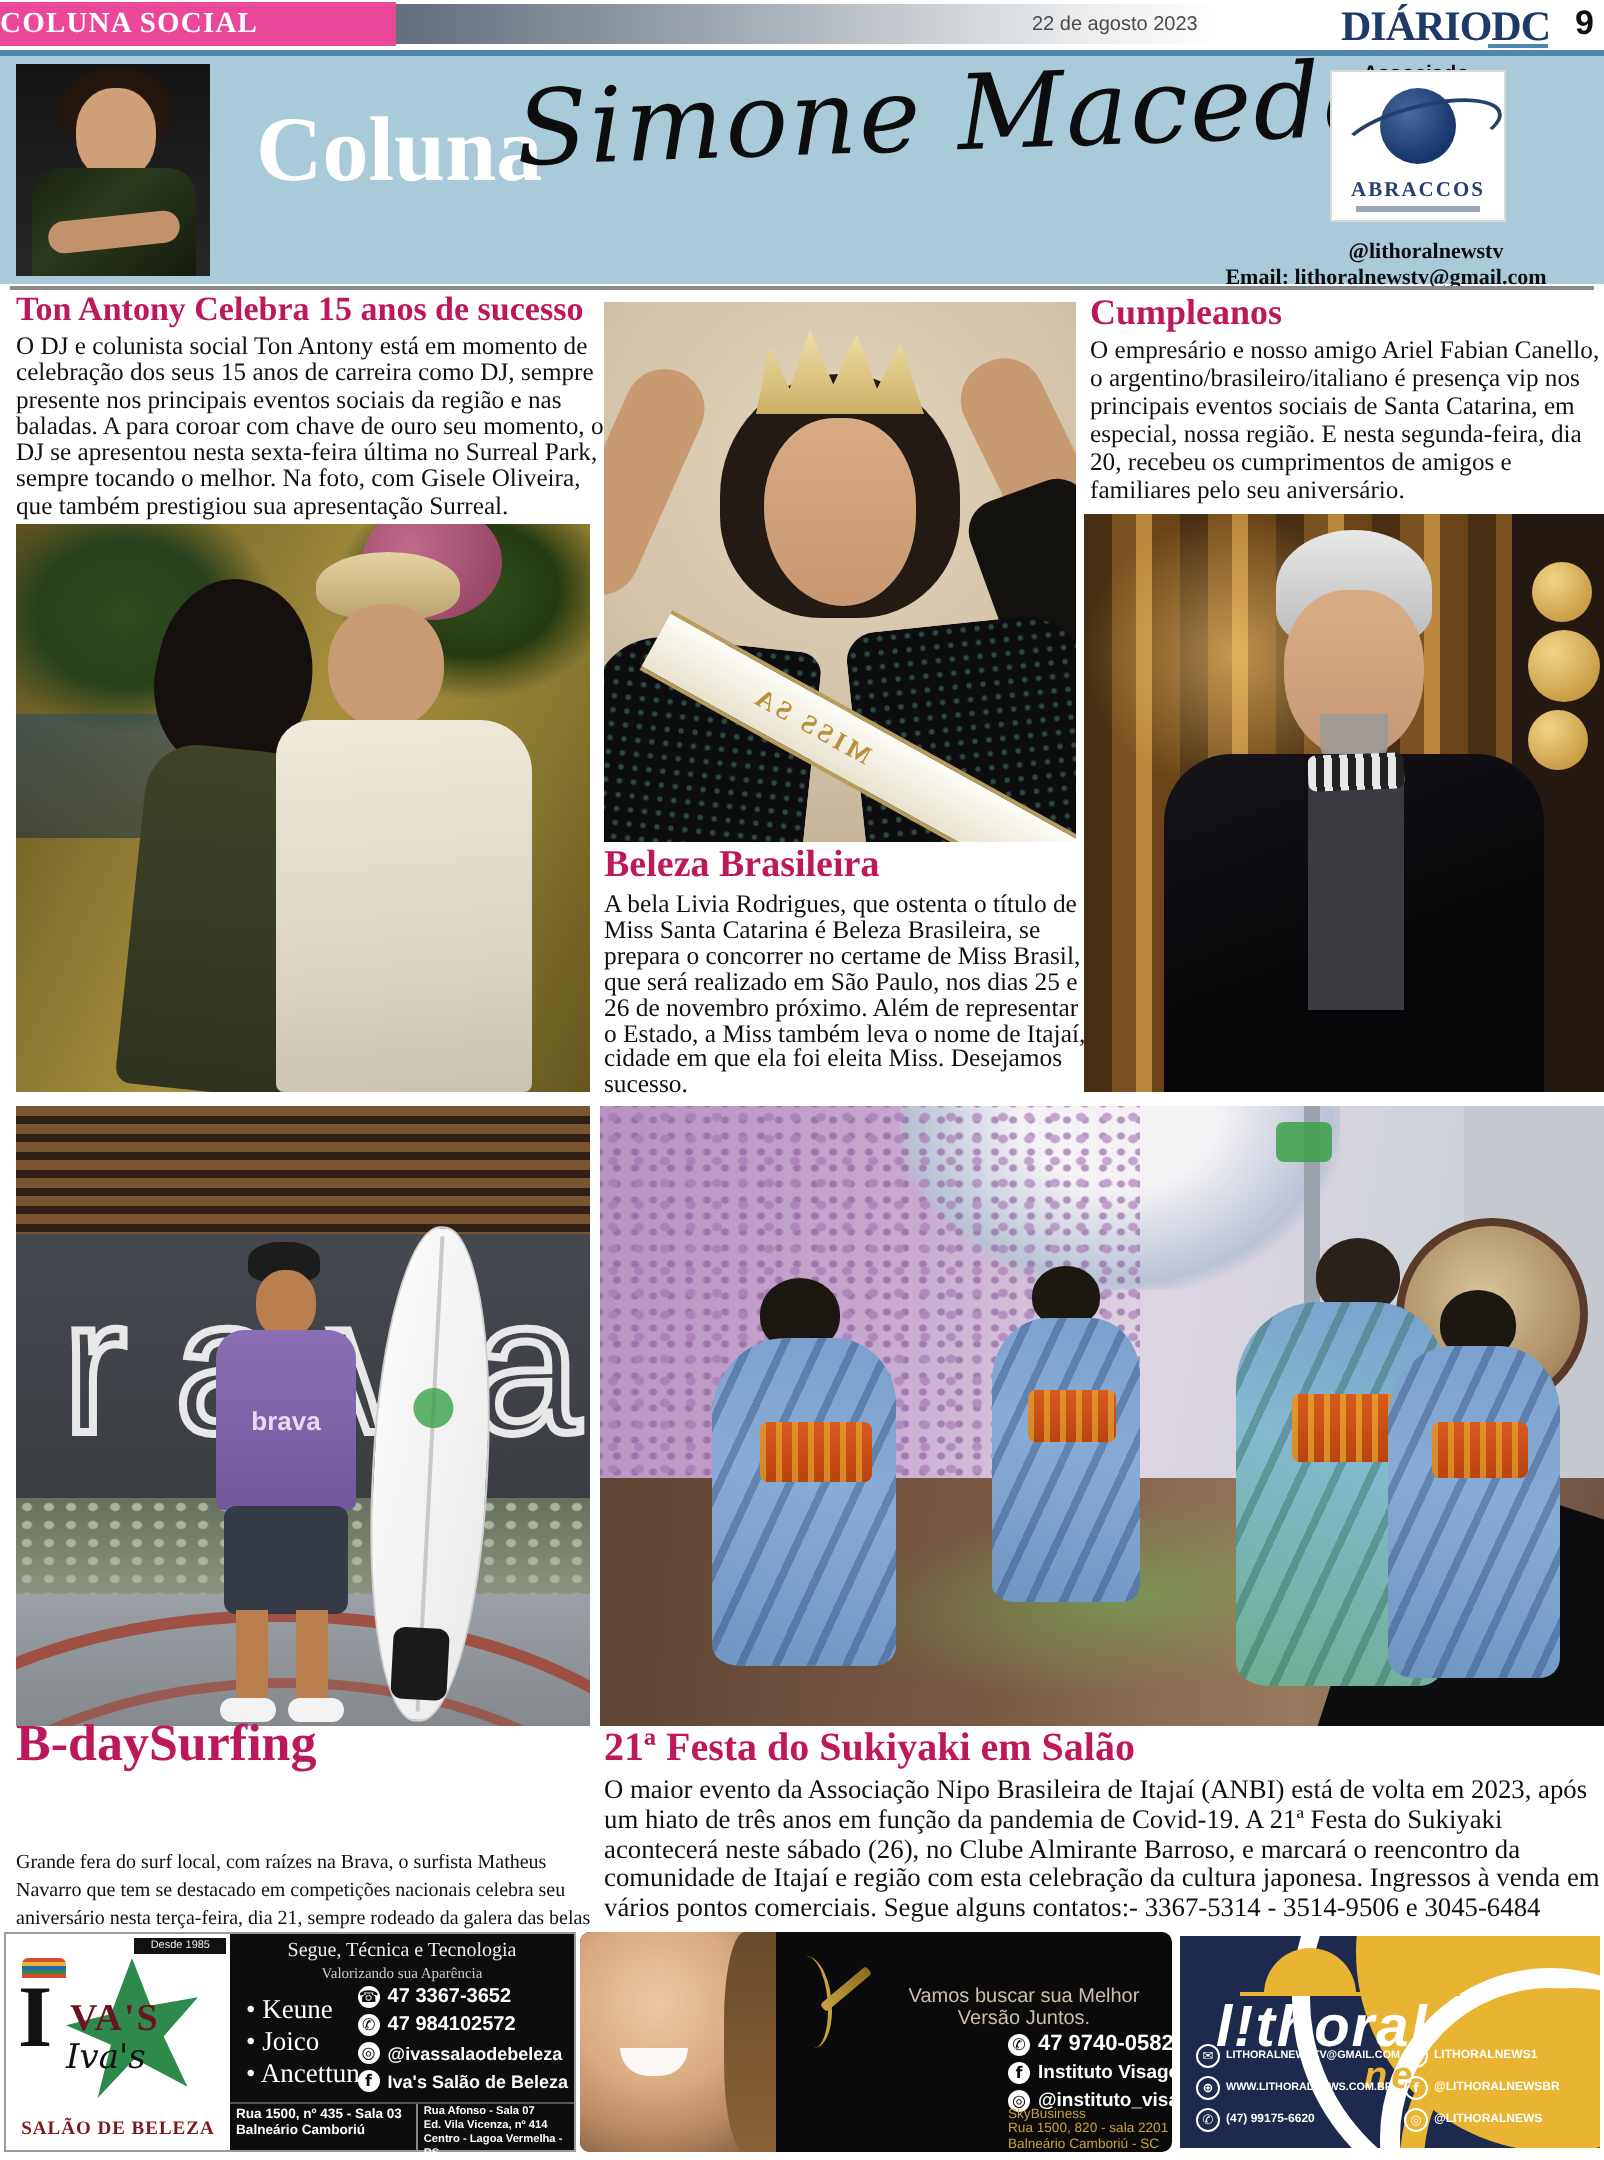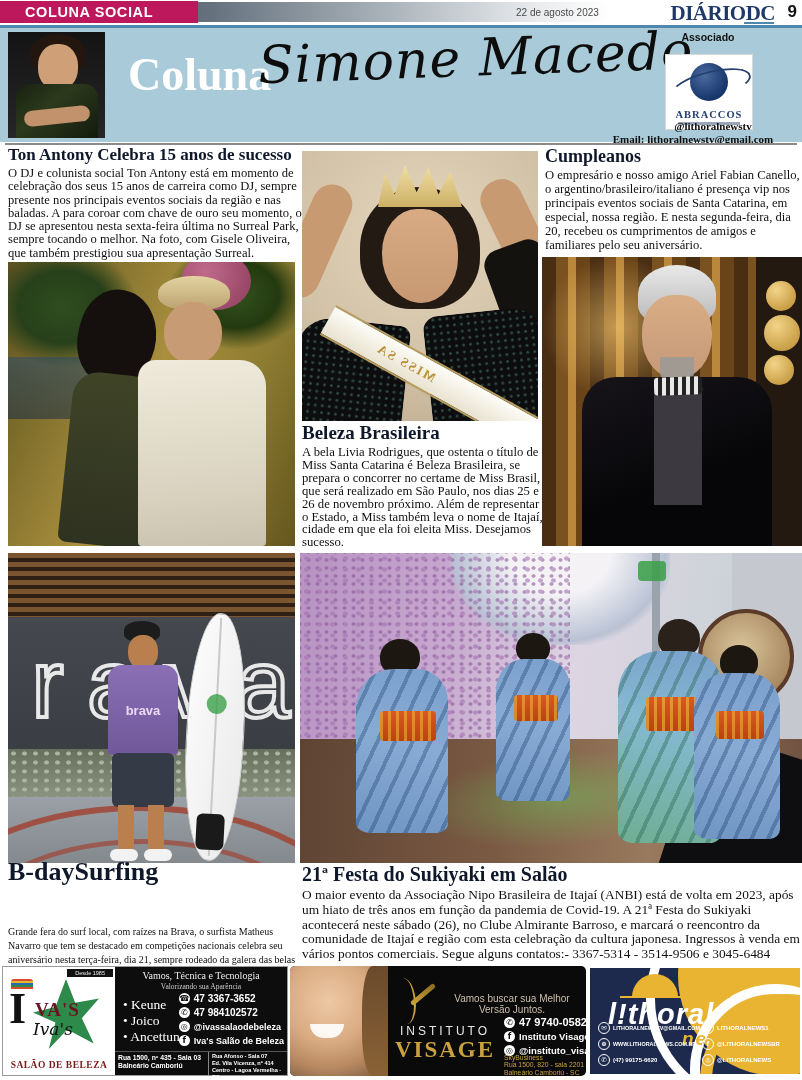--- a/index.html
+++ b/index.html
@@ -1,43 +1,43 @@
 <!DOCTYPE html>
 <html><head>
 <meta charset="utf-8">
 <style>
   html,body{margin:0;padding:0;background:#e6e6e6}
   .page{position:relative;width:802px;height:1080px;background:#fff;overflow:hidden;
         font-family:"Liberation Serif",serif;margin:0 auto}
   .ly{position:absolute}
-  .hl{position:absolute;font-family:"Liberation Serif",serif;font-weight:700;color:#0f172a;line-height:1.04}
+  .hl{position:absolute;font-family:"Liberation Serif",serif;font-weight:700;color:#be185d;line-height:1.04}
   .bodytxt{position:absolute;font-family:"Liberation Serif",serif;color:#101010;text-align:left}
   .photo{position:absolute;overflow:hidden;background:#ccc}
   
   #topbar{position:absolute;left:0;top:0;width:802px;height:25px;background:#fff}
   #topbar-grad{position:absolute;left:0;top:2px;width:610px;height:20px;
     background:linear-gradient(to right,#313f4e 0%,#66737f 35%,#aeb6bd 65%,#e9ebed 88%,#fff 100%)}
-  #section-label{position:absolute;left:0;top:1px;width:198px;height:22px;background:#be185d;color:#fff;
-    font-family:Liberation Sans, sans-serif;font-weight:700;font-size:14.5px;letter-spacing:.6px;
-    display:flex;align-items:center;padding-left:25px;box-sizing:border-box}
+  #section-label{position:absolute;left:0;top:1px;width:198px;height:22px;background:#ec4899;color:#fff;
+    font-family:Liberation Serif, serif;font-weight:700;font-size:14.5px;letter-spacing:.6px;
+    display:flex;align-items:center;padding-left:0;box-sizing:border-box}
   #date-txt{position:absolute;left:516px;top:7px;font-family:"Liberation Sans",sans-serif;font-size:10px;color:#4a4a4a}
   #brand{position:absolute;right:27px;top:1px;font-family:"Liberation Serif",serif;font-weight:700;
     font-size:21px;color:#1f3a68;letter-spacing:-.5px}
   #brand-underline{position:absolute;right:28px;top:22px;width:30px;height:2px;background:#4f87ad}
   #pagenum{position:absolute;right:5px;top:2px;font-family:"Liberation Sans",sans-serif;font-weight:700;font-size:17px;color:#101010}
   #topbar-line{position:absolute;left:0;top:25px;width:802px;height:3px;background:#4f87ad}
   
   #header{position:absolute;left:0;top:28px;width:802px;height:114px;background:#a9cbd9}
   #coluna-word{position:absolute;left:128px;top:20px;color:#fff;font-family:"Liberation Serif",serif;
     font-weight:700;font-size:46px}
   #script-name{position:absolute;left:258px;top:0px;width:420px;color:#0d0d0d;
     font-family:"DejaVu Serif",serif;font-style:italic;font-size:52px;transform:rotate(-2deg);letter-spacing:1px;white-space:nowrap}
   #assoc-label{position:absolute;left:660px;top:3px;width:96px;text-align:center;
     font-family:"Liberation Sans",sans-serif;font-weight:700;font-size:10.5px;color:#111}
-  #abr-box{position:absolute;left:666px;top:27px;width:86px;height:74px;background:#fff;box-shadow:0 0 0 1px #d8d8d8}
+  #abr-box{position:absolute;left:666px;top:8px;width:86px;height:74px;background:#fff;box-shadow:0 0 0 1px #d8d8d8}
   #abr-text{position:absolute;left:0;bottom:9px;width:100%;text-align:center;color:#26406e;
     font-family:"Liberation Serif",serif;font-weight:700;font-size:10.5px;letter-spacing:1px}
   #abr-subline{position:absolute;left:12px;bottom:4px;width:62px;height:3px;background:#9aa6b8}
   #handle-txt{position:absolute;left:630px;top:92px;width:166px;text-align:center;font-weight:700;font-size:11px;color:#0d0d0d}
   #email-txt{position:absolute;left:586px;top:105px;width:214px;text-align:center;font-weight:700;font-size:11px;color:#0d0d0d}
   #rule-top{position:absolute;left:5px;top:143px;width:792px;height:0;border-top:2px solid #8a8a8a}
   
   .ad{position:absolute;top:966px;height:110px;box-sizing:border-box}
   .icn{display:inline-flex;align-items:center;justify-content:center;width:11px;height:11px;border-radius:50%;
        background:#fff;color:#0a0a0a;font-family:"DejaVu Sans",sans-serif;font-size:8px;font-weight:700;margin-right:4px;flex:none}
@@ -196,21 +196,21 @@
     <div style="position:relative;width:112px;flex:none">
       <div style="position:absolute;top:2px;right:2px;background:#111;color:#eee;font-family:'Liberation Sans',sans-serif;font-size:5.5px;padding:1px 8px">Desde 1985</div>
       <div class="ly" style="left:30px;top:12px;width:66px;height:70px;background:#2e8a4a;clip-path:polygon(50% 0,64% 34%,100% 28%,74% 56%,92% 92%,52% 72%,24% 100%,34% 62%,0 48%,34% 40%)"></div>
       <div class="ly" style="left:8px;top:12px;width:22px;height:10px;background:repeating-linear-gradient(180deg,#d84a2a 0 2px,#e8b431 2px 4px,#2a6ab0 4px 6px,#2e8a4a 6px 8px);border-radius:3px 3px 0 0"></div>
       <div class="ly" style="left:6px;top:20px;font-family:'Liberation Serif',serif;font-weight:700;font-size:44px;line-height:1;color:#111">I</div>
       <div class="ly" style="left:32px;top:32px;font-family:'Liberation Serif',serif;font-weight:700;font-size:19px;color:#6a1420;letter-spacing:1px">VA'S</div>
       <div class="ly" style="left:30px;top:52px;font-family:'DejaVu Serif',serif;font-style:italic;font-size:17px;color:#111">Iva's</div>
       <div style="position:absolute;bottom:5px;left:0;width:100%;text-align:center;color:#7a1a1a;font-weight:700;font-size:9.5px;letter-spacing:.5px">SALÃO DE BELEZA</div>
     </div>
     <div style="position:relative;flex:1;background:#0d0d0d;color:#fff;padding:3px 4px;box-sizing:border-box">
-      <div style="text-align:center;font-size:10px;color:#eee">Vamos, Técnica e Tecnologia</div>
+      <div style="text-align:center;font-size:10px;color:#eee">Segue, Técnica e Tecnologia</div>
       <div style="text-align:center;font-size:7.5px;color:#ccc;margin-top:1px">Valorizando sua Aparência</div>
       <div style="position:absolute;left:8px;top:30px;font-size:13.5px;line-height:16px">
         <div><span>• </span><span>Keune</span></div>
         <div><span>• </span><span>Joico</span></div>
         <div><span>• </span><span>Ancettun</span></div>
       </div>
       <div style="position:absolute;right:3px;top:26px">
         <div class="crow" style="font-size:10px">
             <span class="icn">☎</span>
             <span>47 3367-3652</span>
@@ -246,24 +246,20 @@
     <div class="ly" style="left:0;top:0;width:92px;height:110px;background:radial-gradient(circle at 42% 32%,#ecc9a4 0%,#d9ab82 45%,#b98a62 72%,#7a5a40 100%)">
       <div class="ly" style="left:20px;top:58px;width:34px;height:14px;background:#fff;border-radius:0 0 18px 18px;opacity:.9"></div>
       <div class="ly" style="right:-6px;top:0;width:26px;height:110px;background:linear-gradient(#6a4a2c,#8a6236);border-radius:40% 0 0 40%"></div>
     </div>
     <div class="ly" style="left:150px;top:27px;width:144px;text-align:center;color:#cdbfae;font-size:10px;line-height:11px;font-family:'Liberation Sans',sans-serif">
       <div>Vamos buscar sua Melhor</div>
       <div>Versão Juntos.</div>
     </div>
     <div class="ly" style="left:104px;top:12px;width:20px;height:46px;border-right:2px solid #c9a23f;border-radius:0 60% 40% 0"></div>
     <div class="ly" style="left:118px;top:26px;width:30px;height:5px;background:linear-gradient(90deg,#c9a23f,#8a6c20);transform:rotate(-40deg);border-radius:2px"></div>
-    <div class="ly" style="left:94px;top:58px;width:122px;text-align:center">
-      <div style="color:#e8e8e8;font-family:'Liberation Sans',sans-serif;font-size:12px;letter-spacing:3px">INSTITUTO</div>
-      <div style="color:#c9a23f;font-family:'Liberation Serif',serif;font-weight:700;font-size:23px;letter-spacing:2px;line-height:1">VISAGE</div>
-    </div>
     <div class="ly" style="left:214px;top:50px">
       <div class="crow" style="font-size:11px">
           <span class="icn">✆</span>
           <span>47 9740-0582</span>
         </div>
       <div class="crow" style="font-size:9.5px">
           <span class="icn">f</span>
           <span>Instituto Visage</span>
         </div>
       <div class="crow" style="font-size:9.5px">

